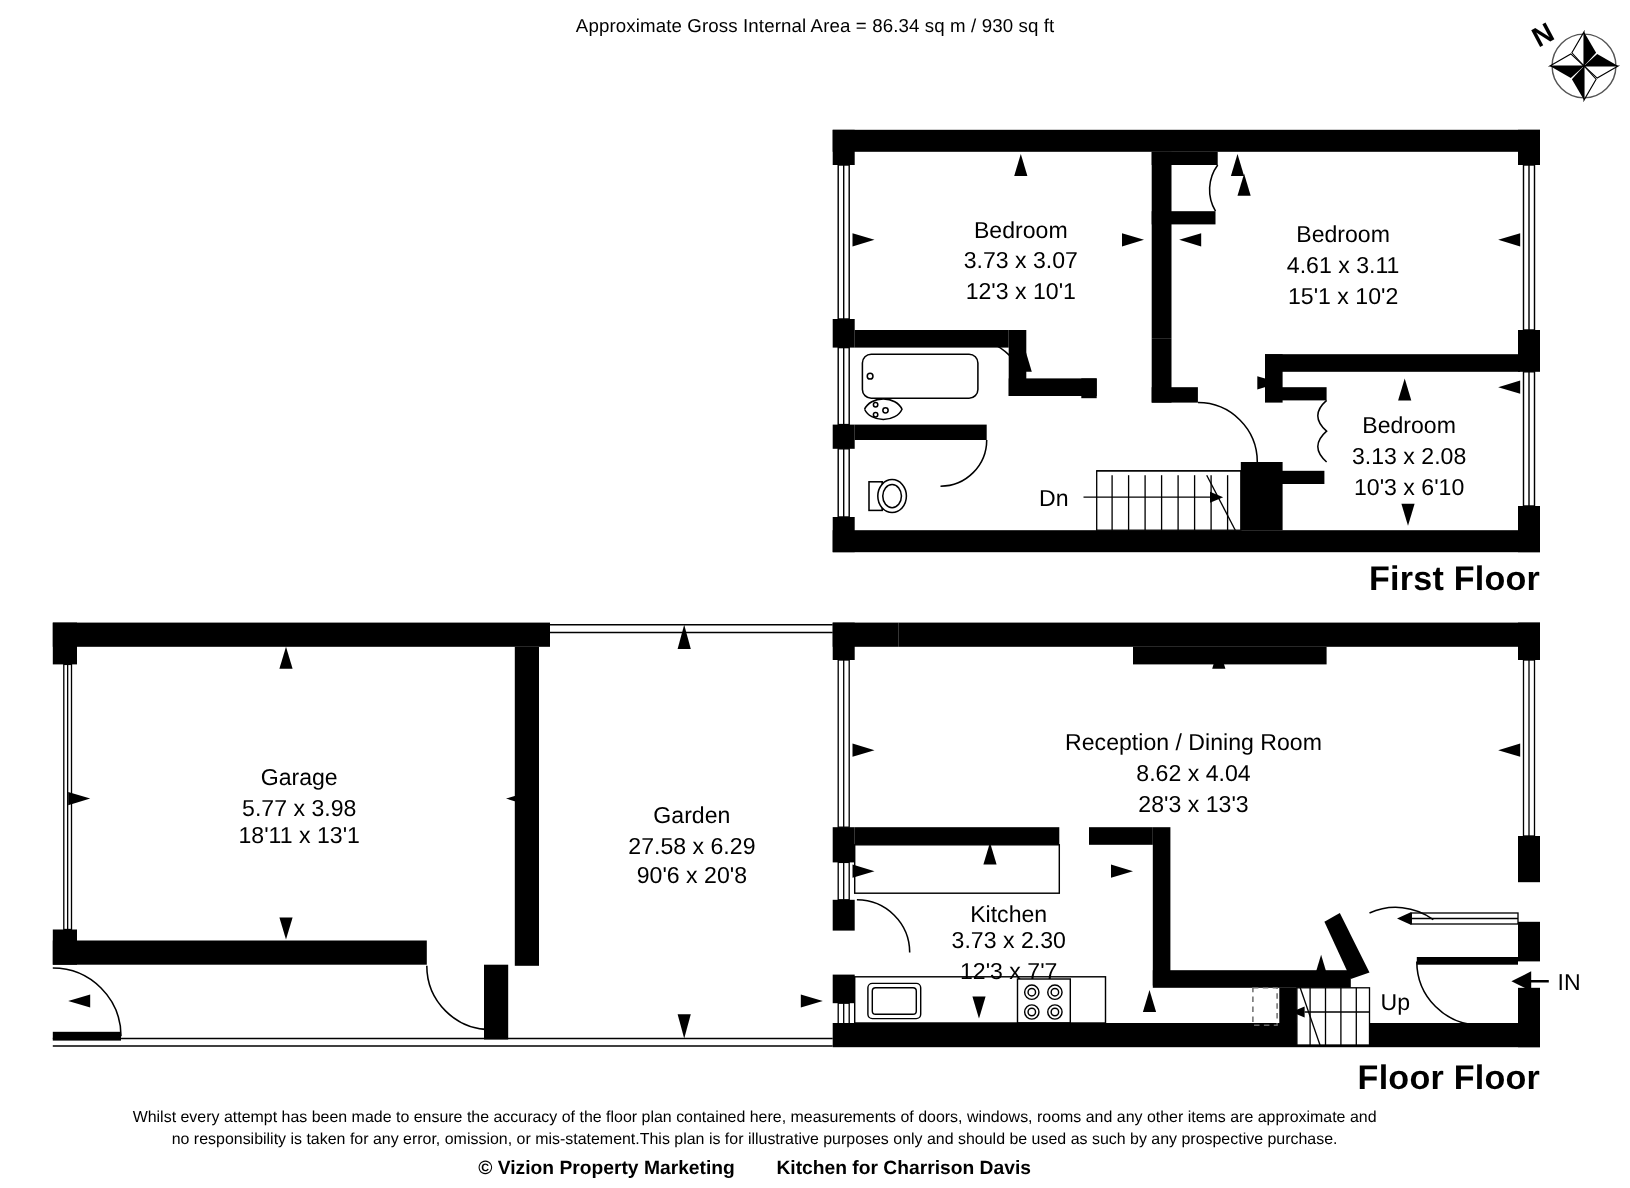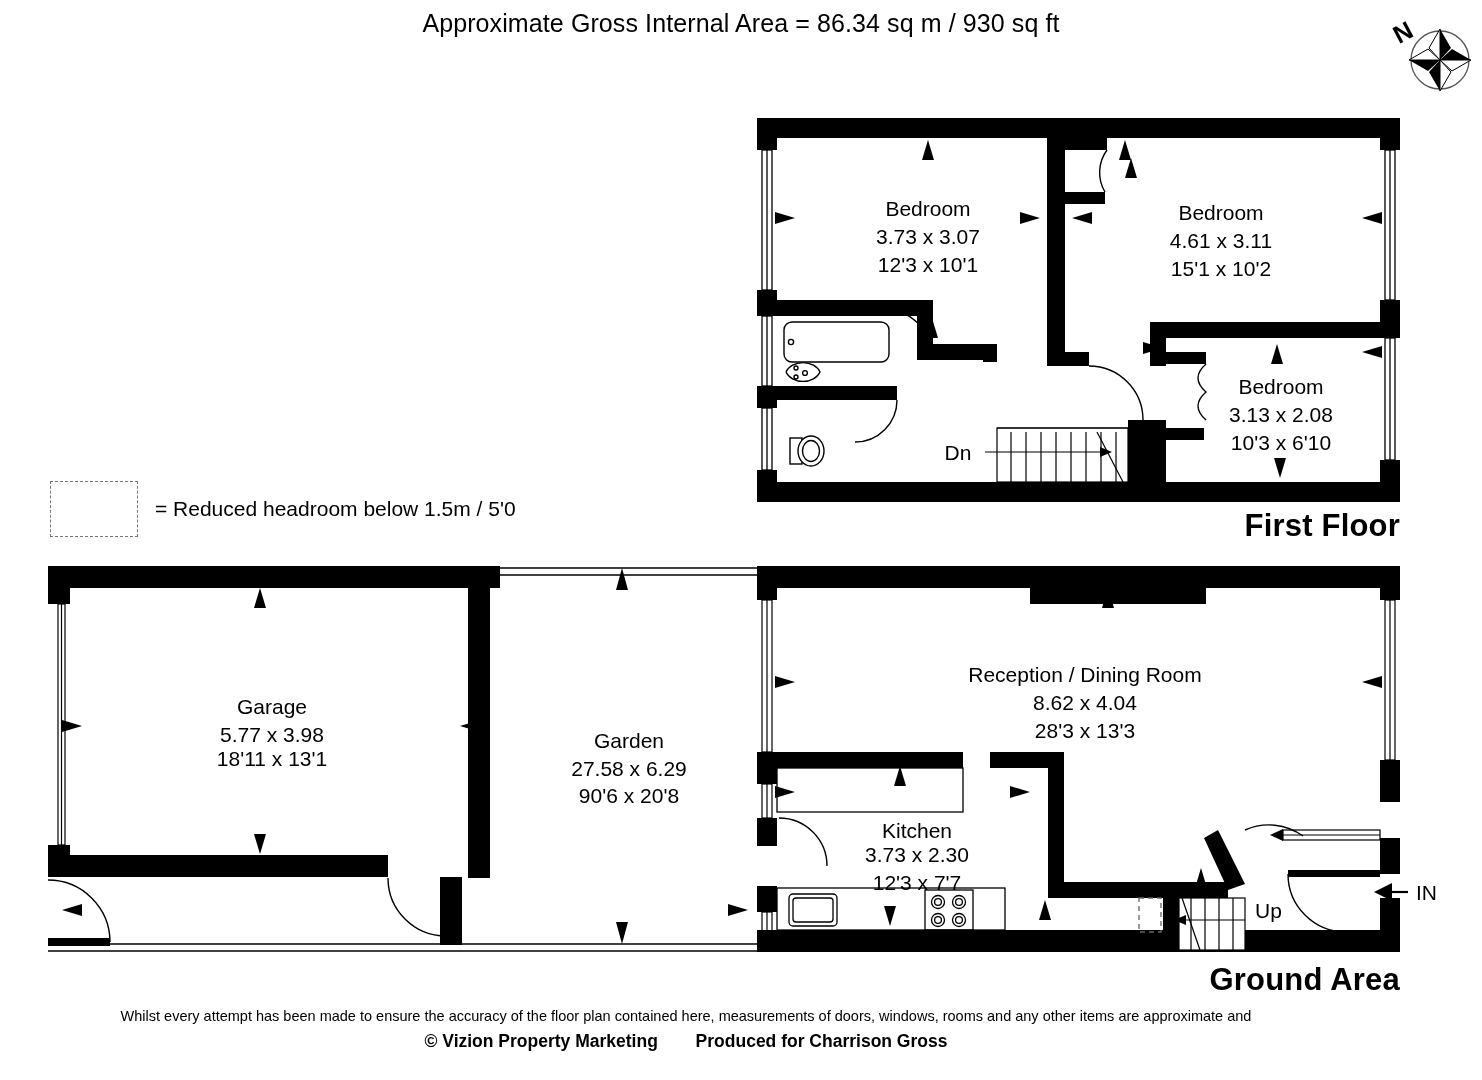--- a/index.html
+++ b/index.html
@@ -4,21 +4,21 @@
 <style>
   html,body{margin:0;padding:0;background:#ffffff;}
   body{
     width:1482px;height:1080px;position:relative;overflow:hidden;
     font-family:"Liberation Sans", sans-serif;color:#000;
   }
   .stage{position:absolute;left:0;top:0;width:1482px;height:1080px;}
 
   
   .header{position:absolute;left:0;top:8px;width:1482px;text-align:center;}
-  .header div{font-size:25px;line-height:31px;letter-spacing:.1px;}
+  .header div{font-size:17px;line-height:31px;letter-spacing:.1px;}
 
   
   .compass{position:absolute;left:1388px;top:8px;width:90px;height:92px;}
   .compass .nlabel{
     position:absolute;left:6px;top:10px;font-size:25px;font-weight:bold;
     transform:rotate(-28deg);transform-origin:50% 50%;
   }
 
   
   .legend{position:absolute;left:50px;top:478px;height:62px;display:flex;align-items:center;}
@@ -60,27 +60,23 @@
       <polygon points="52,52 52,21 41,40" fill="#fff" stroke="#000" stroke-width="1"></polygon>
       <polygon points="52,52 83,52 64,41" fill="#000"></polygon>
       <polygon points="52,52 83,52 64,63" fill="#fff" stroke="#000" stroke-width="1"></polygon>
       <polygon points="52,52 52,83 41,64" fill="#000"></polygon>
       <polygon points="52,52 52,83 63,64" fill="#fff" stroke="#000" stroke-width="1"></polygon>
       <polygon points="52,52 21,52 40,63" fill="#000"></polygon>
       <polygon points="52,52 21,52 40,41" fill="#fff" stroke="#000" stroke-width="1"></polygon>
     </svg>
   </div>
 
-  <div class="legend">
-    <div class="swatch"></div>
-    <div class="ltext">= Reduced headroom below 1.5m / 5'0</div>
-  </div>
 
   <div class="floor-caption" id="cap-first">First Floor</div>
-  <div class="floor-caption" id="cap-ground">Ground Area</div>
+  <div class="floor-caption" id="cap-ground">Floor Floor</div>
 
   <svg class="plan" viewBox="0 0 1482 1080">
     <defs>
       
     </defs>
 
     <g>
 
       <g fill="#000">
 
@@ -372,20 +368,21 @@
         <text class="rl" x="917" y="890">12'3 x 7'7</text>
 
         <text class="small-lab" x="1255" y="918">Up</text>
         <text class="small-lab" x="1416" y="900">IN</text>
       </g>
     </g>
   </svg>
 
   <div class="footer">
     <div class="fline">Whilst every attempt has been made to ensure the accuracy of the floor plan contained here, measurements of doors, windows, rooms and any other items are approximate and</div>
+    <div class="fline">no responsibility is taken for any error, omission, or mis-statement.This plan is for illustrative purposes only and should be used as such by any prospective purchase.</div>
     <div class="fcredit">
       <span>© Vizion Property Marketing</span>
       <span class="gap"></span>
-      <span>Produced for Charrison Gross</span>
+      <span>Kitchen for Charrison Davis</span>
     </div>
   </div>
 
 </div>
 
 </body></html>

